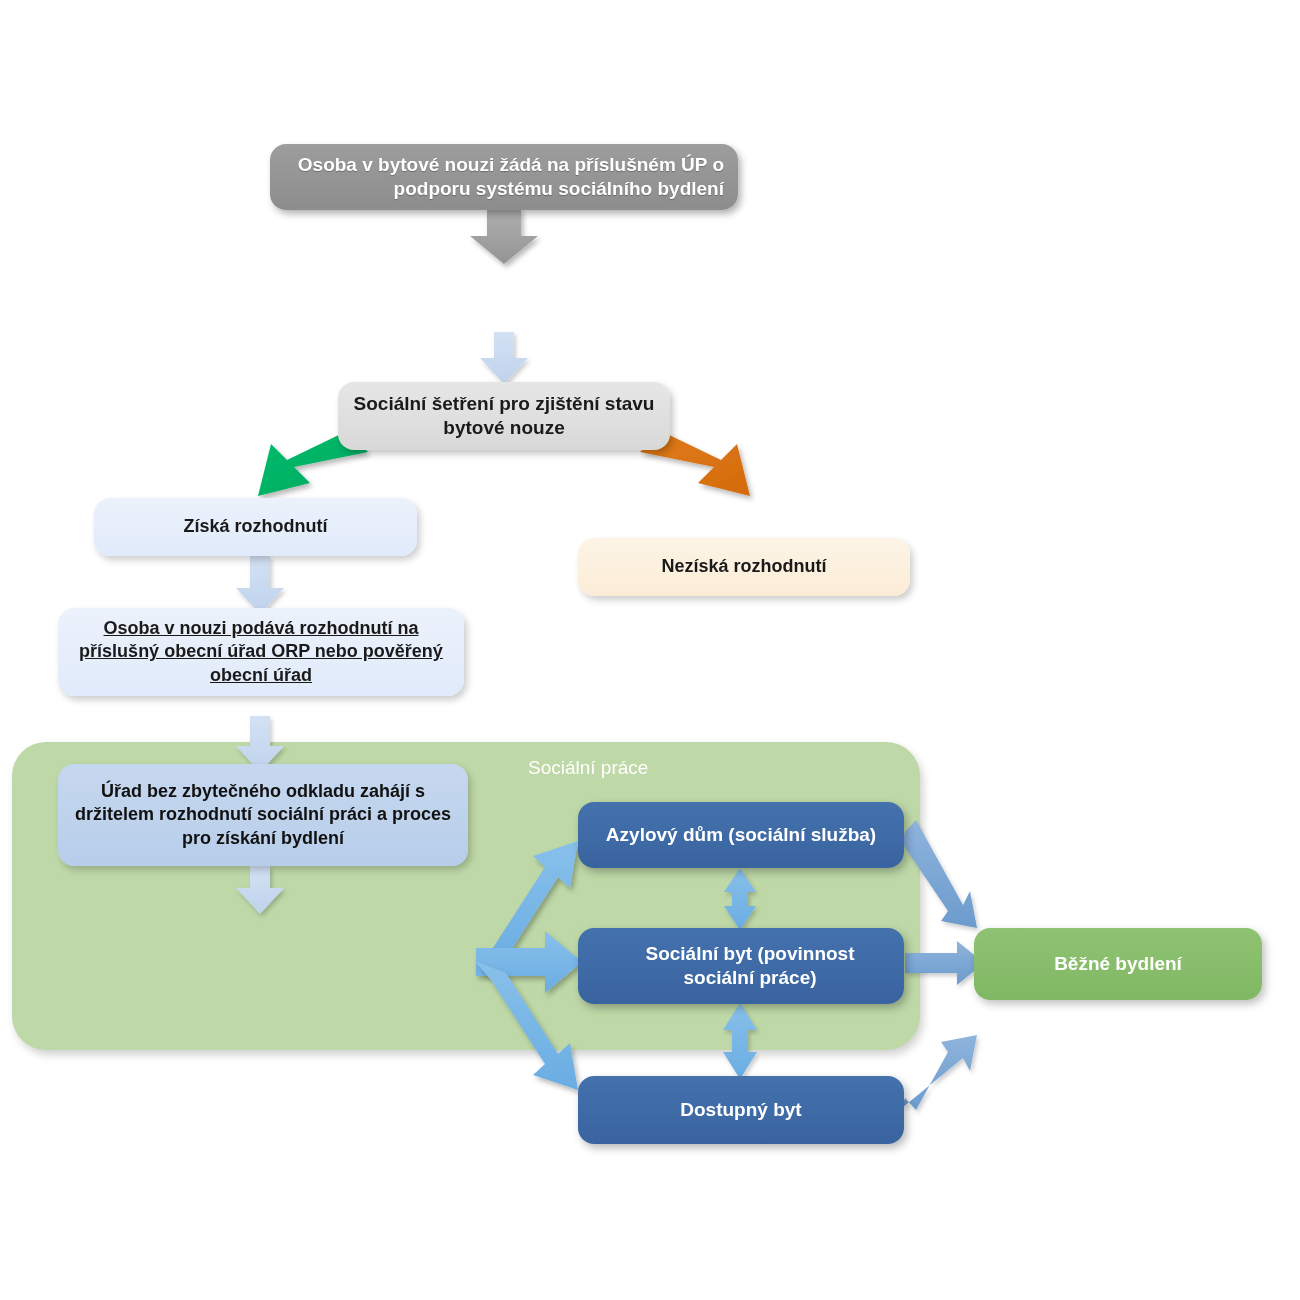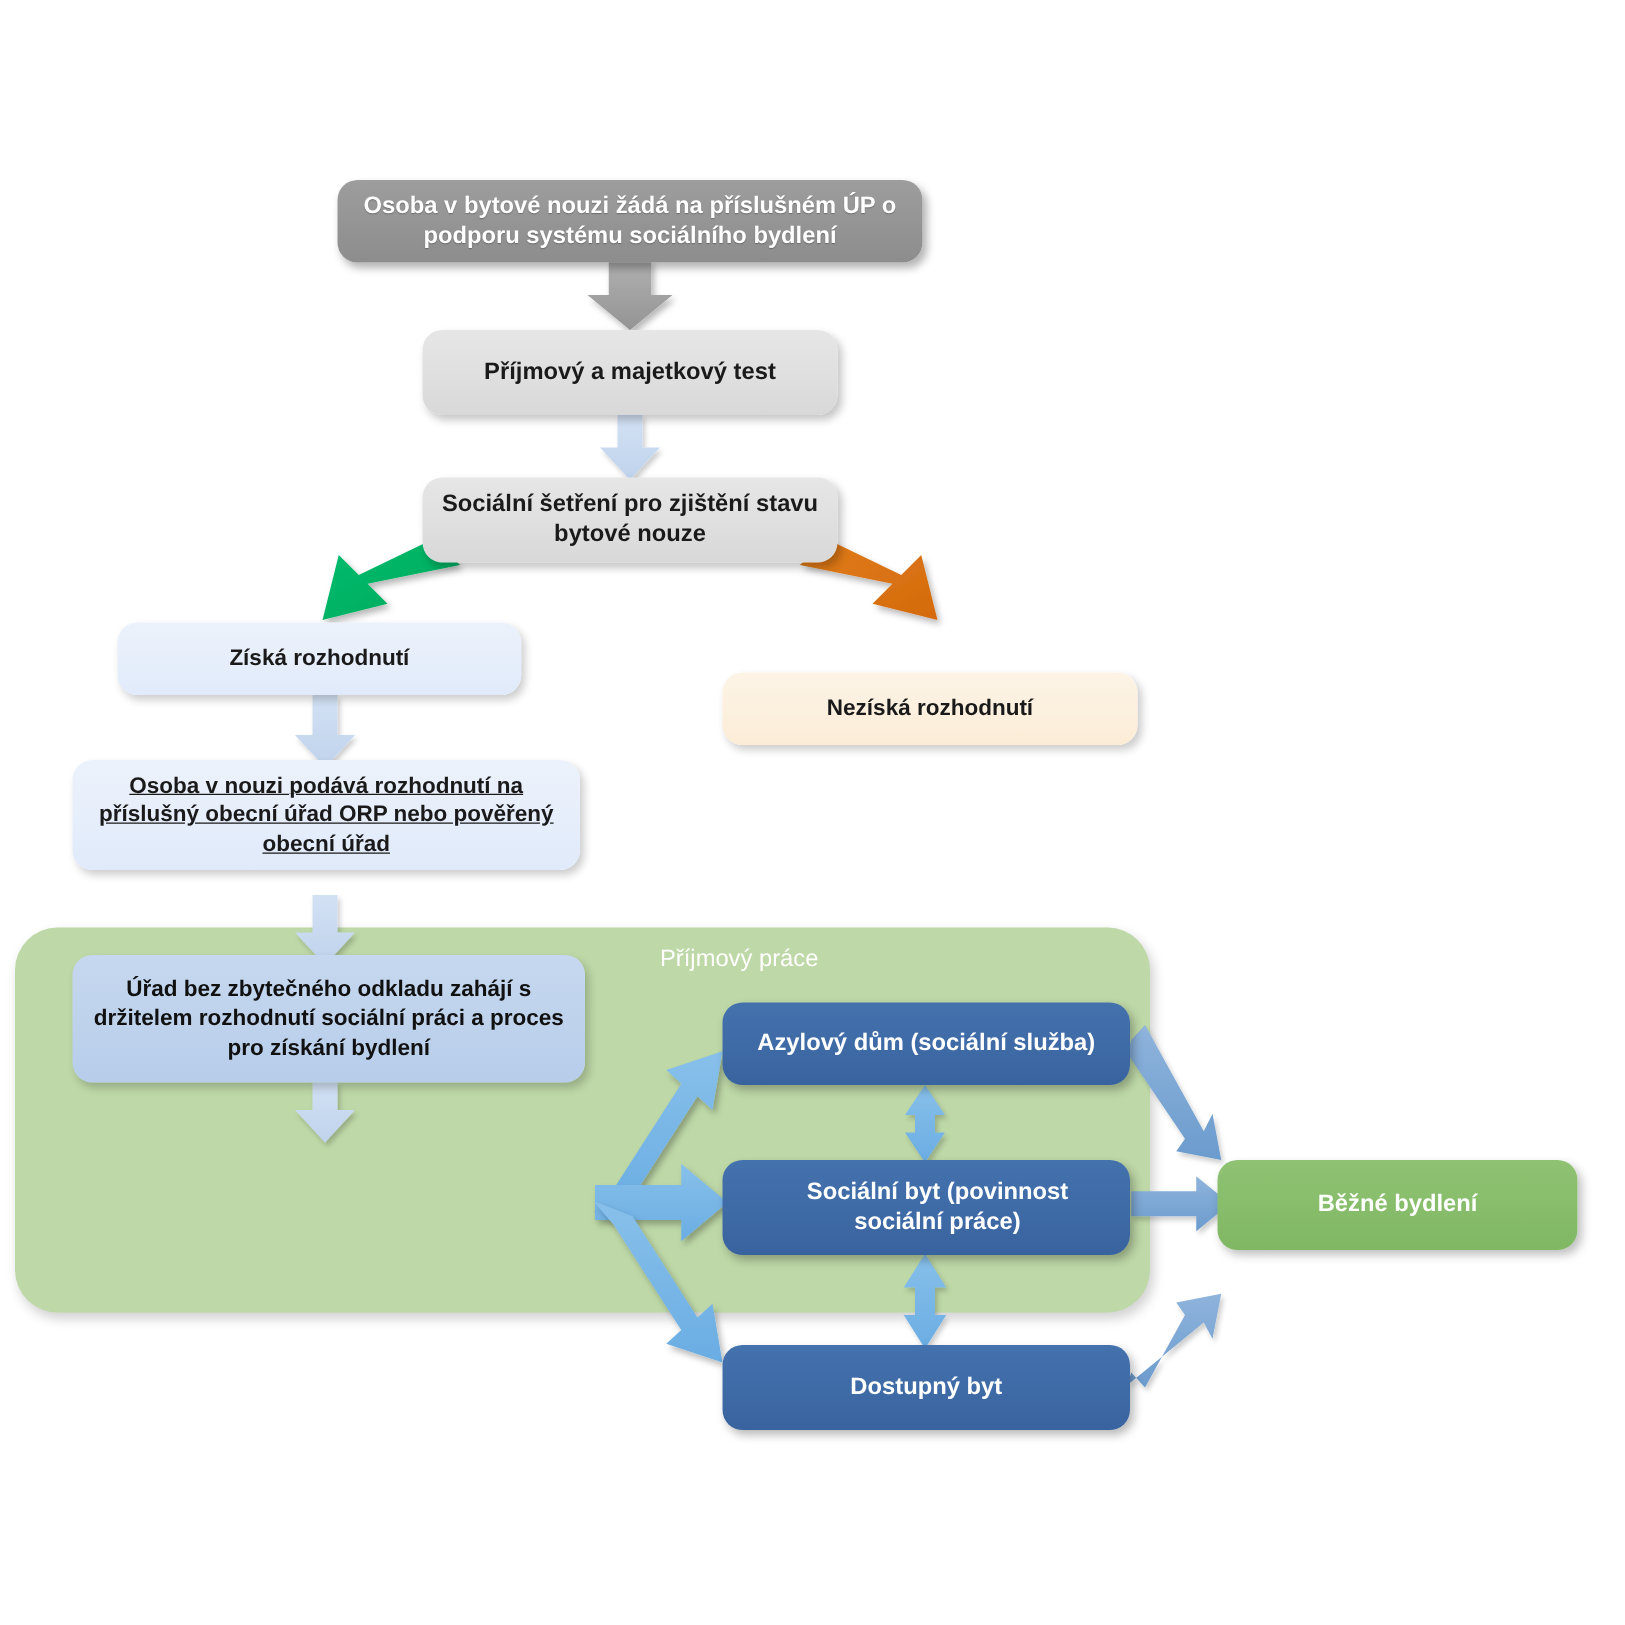--- a/index.html
+++ b/index.html
@@ -111,21 +111,21 @@
     z-index: 2;
     pointer-events: none;
   }
 </style>
 </head>
 <body>
 
 <div id="canvas">
 
   <div id="group-social-work" style="left:12px; top:742px; width:908px; height:308px;"></div>
-  <div id="group-social-work-label" style="left:528px; top:757px;">Příjmový práce</div>
+  <div id="group-social-work-label" style="left:528px; top:757px;">Sociální práce</div>
 
   <svg id="arrows" viewBox="0 0 1300 1300">
     <defs>
       <linearGradient id="gGray" x1="0" y1="0" x2="0" y2="1">
         <stop offset="0%" stop-color="#b0b0b0"></stop>
           <stop offset="100%" stop-color="#949494"></stop>
       </linearGradient>
       <linearGradient id="gPale" x1="0" y1="0" x2="0" y2="1">
         <stop offset="0%" stop-color="#d3e1f4"></stop>
           <stop offset="100%" stop-color="#bfd3ec"></stop>
@@ -208,27 +208,24 @@
 
     <g filter="url(#softShadowLite)">
       <polygon fill="url(#gThinBlue)" points="905,953 957,953 957,941 984,963 957,985 957,973 905,973"></polygon>
     </g>
 
     <g filter="url(#softShadowLite)">
       <polygon fill="url(#gThinBlue)" points="905,1098 916,1110 948,1052 941,1042 977,1035 970,1071 963,1058 902,1108"></polygon>
     </g>
   </svg>
 
-  <div class="node n-gray-dark" style="left:270px; top:144px; width:468px; height:66px;">
+  <div class="node n-gray-dark" style="left:270px; top:144px; width:468px; height:66px;text-align:right;">
     <span>Osoba v bytové nouzi žádá na příslušném ÚP o podporu systému sociálního bydlení</span>
   </div>
 
-  <div class="node n-gray-light" style="left:338px; top:264px; width:332px; height:68px;">
-    <span>Příjmový a majetkový test</span>
-  </div>
 
   <div class="node n-gray-light" style="left:338px; top:382px; width:332px; height:68px;">
     <span>Sociální šetření pro zjištění stavu bytové nouze</span>
   </div>
 
   <div class="node n-pale-blue" style="left:94px; top:498px; width:323px; height:58px;">
     <span>Získá rozhodnutí</span>
   </div>
 
   <div class="node n-pale-cream" style="left:578px; top:498px; width:332px; height:58px;">

